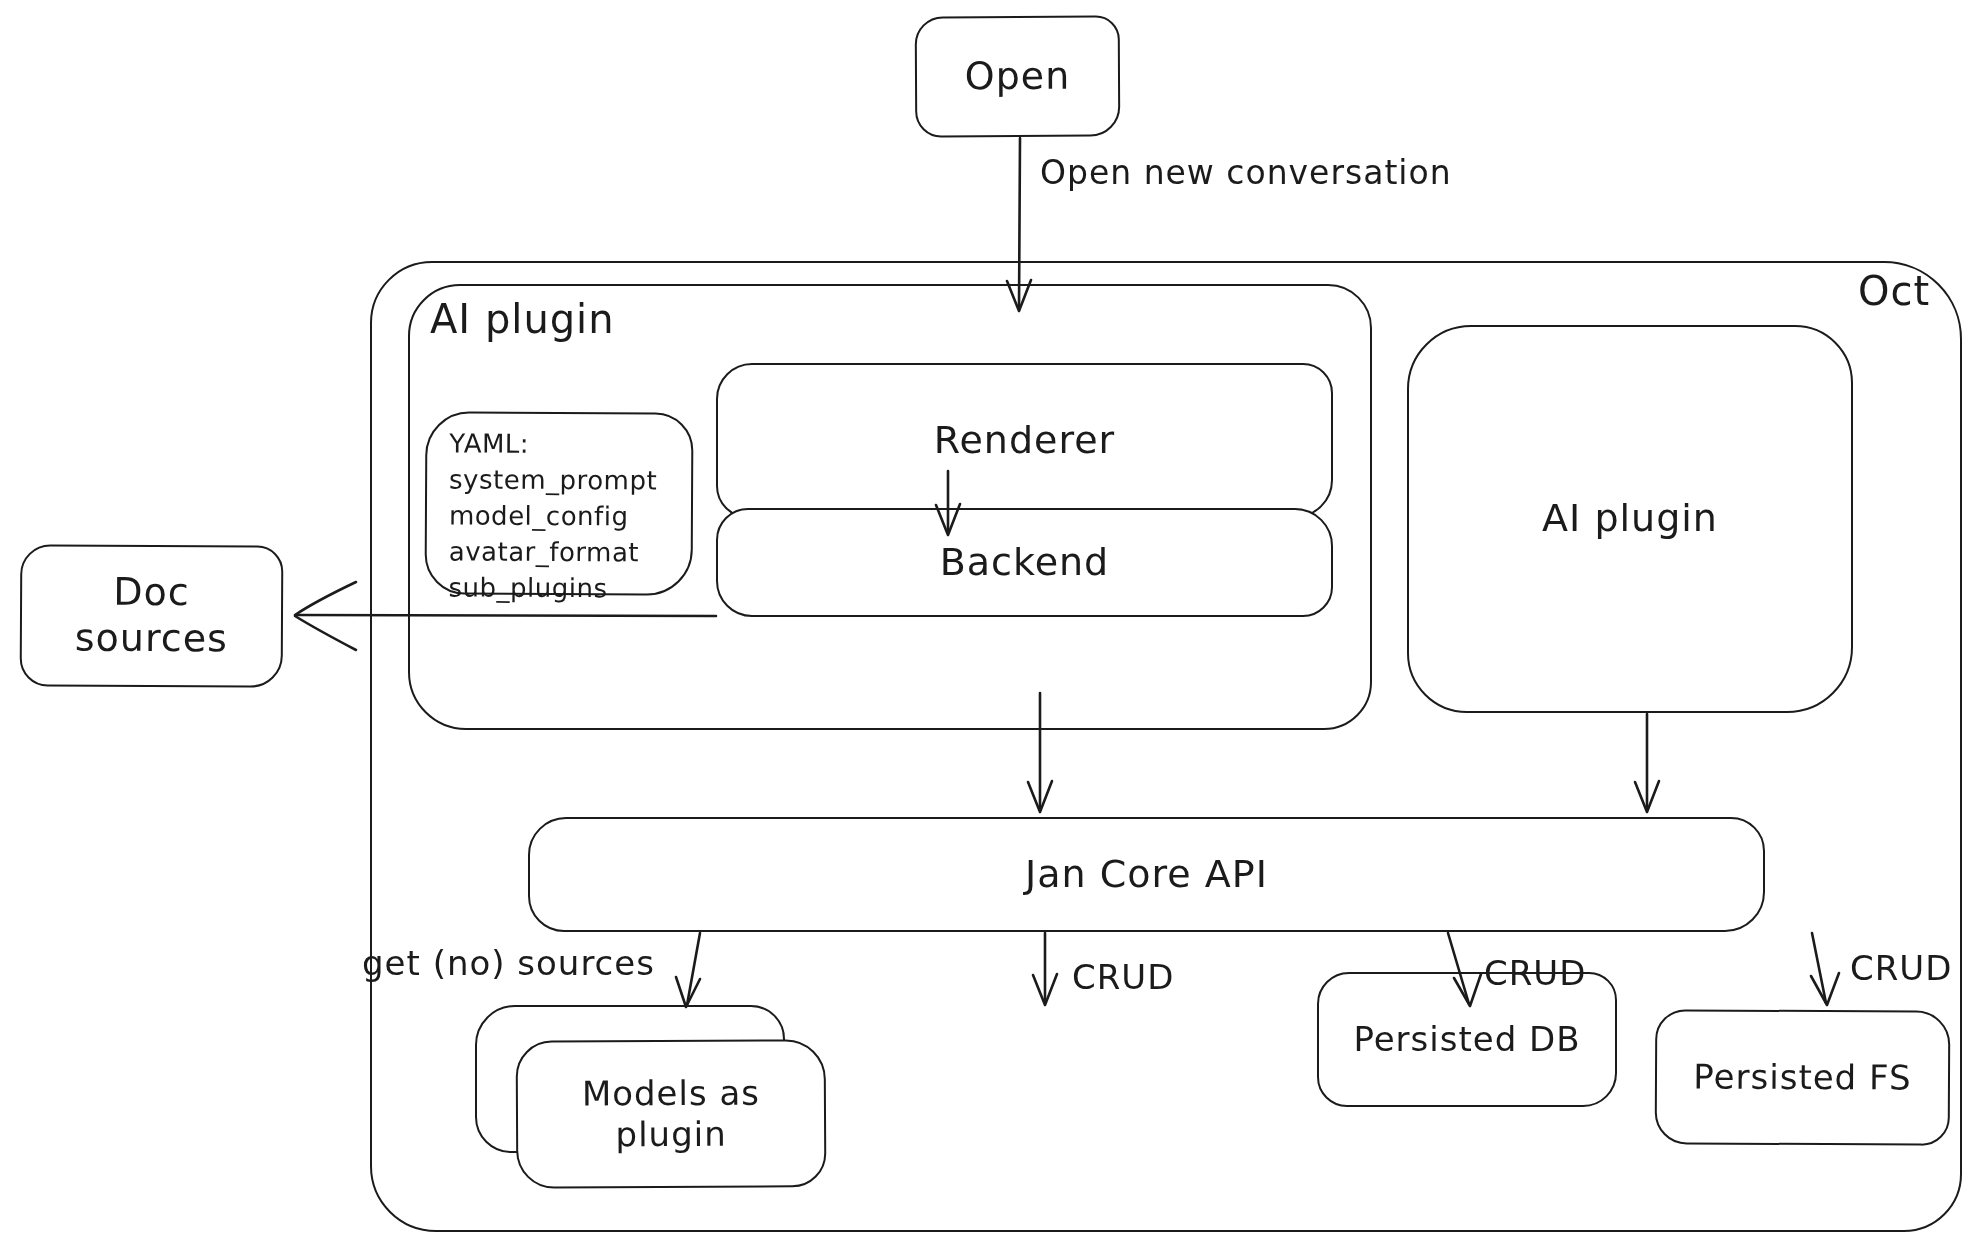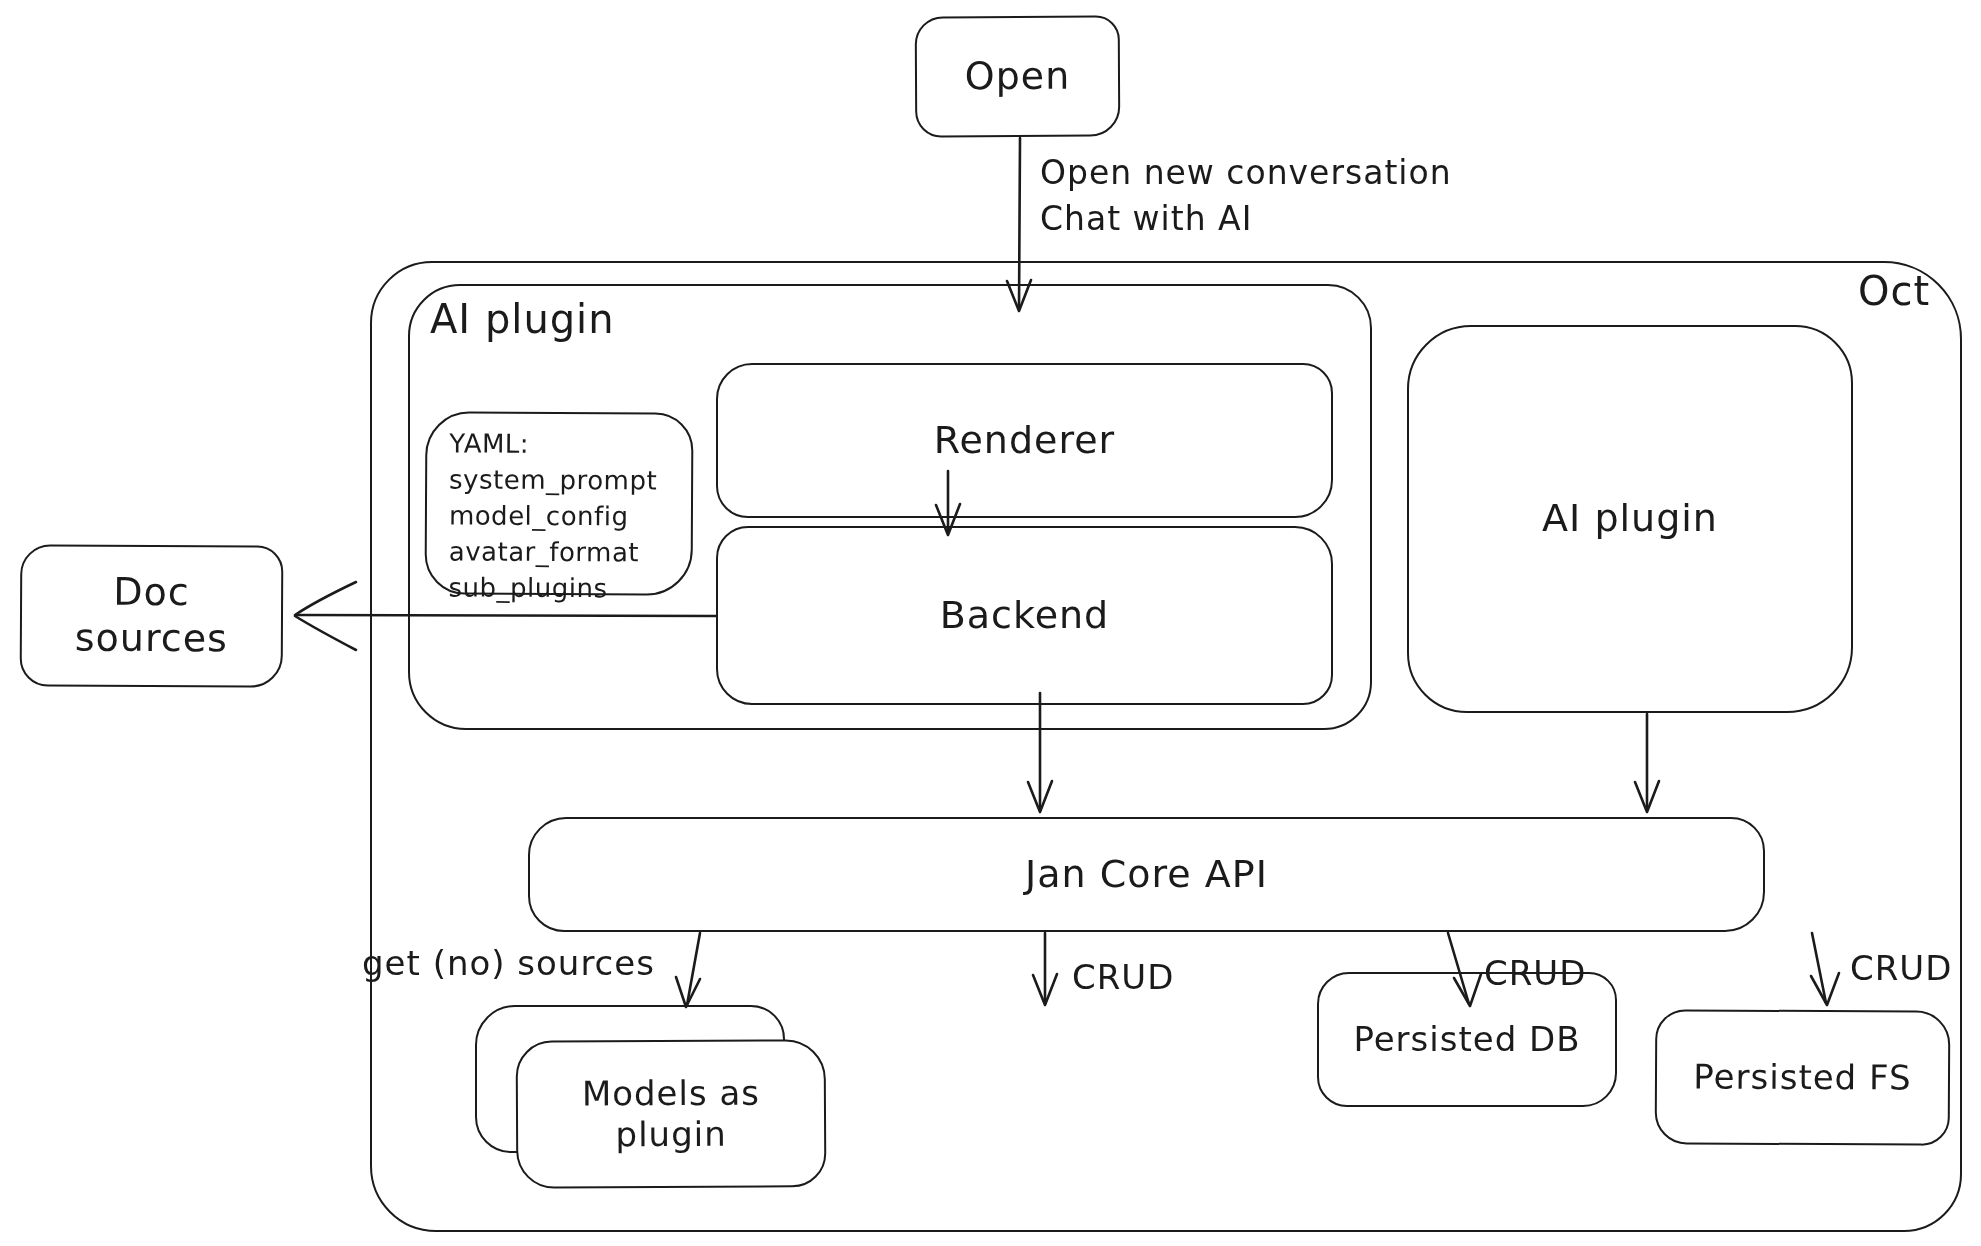--- a/index.html
+++ b/index.html
@@ -96,21 +96,21 @@
   </div>
 
   <div class="yaml-box r-tiny-r" style="left:425px; top:412px; width:268px; height:183px; border-radius:44px 38px 46px 40px;">
     <div>YAML:</div>
     <div>system_prompt</div>
     <div>model_config</div>
     <div>avatar_format</div>
     <div>sub_plugins</div>
   </div>
 
-  <div class="box" style="left:716px; top:526px; width:617px; height:179px; border-radius:32px 38px 30px 36px;text-align:right;">
+  <div class="box" style="left:716px; top:508px; width:617px; height:109px; border-radius:32px 38px 30px 36px;text-align:right;">
     <span class="node-label">Backend</span>
   </div>
 
   <div class="box" style="left:1407px; top:325px; width:446px; height:388px; border-radius:64px 58px 66px 60px;">
     <span class="node-label">AI plugin</span>
   </div>
 
   <div class="box r-tiny-r" style="left:20px; top:545px; width:263px; height:142px; border-radius:30px 26px 32px 28px;">
     <span class="node-label">Doc sources</span>
   </div>
@@ -126,23 +126,22 @@
 
 
   <div class="box" style="left:1317px; top:972px; width:300px; height:135px; border-radius:32px 28px 34px 30px;">
     <span class="node-label small">Persisted DB</span>
   </div>
 
   <div class="box r-tiny-r" style="left:1655px; top:1010px; width:295px; height:135px; border-radius:30px 34px 28px 32px;">
     <span class="node-label small">Persisted FS</span>
   </div>
 
-  <div class="edge-label" style="left:1040px; top:150px; font-size:33px; line-height:46px;">
+  <div class="edge-label" style="left:1040px; top:150px; font-size:33px; line-height:46px;text-align:right;">
     <div>Open new conversation</div>
-    <div>Chat with AI</div>
   </div>
   <span class="edge-label" style="left:362px; top:943px;">get (no) sources</span>
   <span class="edge-label" style="left:1072px; top:957px;">CRUD</span>
   <span class="edge-label" style="left:1484px; top:953px;">CRUD</span>
   <span class="edge-label" style="left:1850px; top:948px;">CRUD</span>
 
   <svg class="edges" width="1981" height="1246" viewBox="0 0 1981 1246">
     <g>
       <path d="M 1020 138 L 1019 309"></path>
       <path d="M 1007 281 L 1019 311 L 1031 280"></path>

